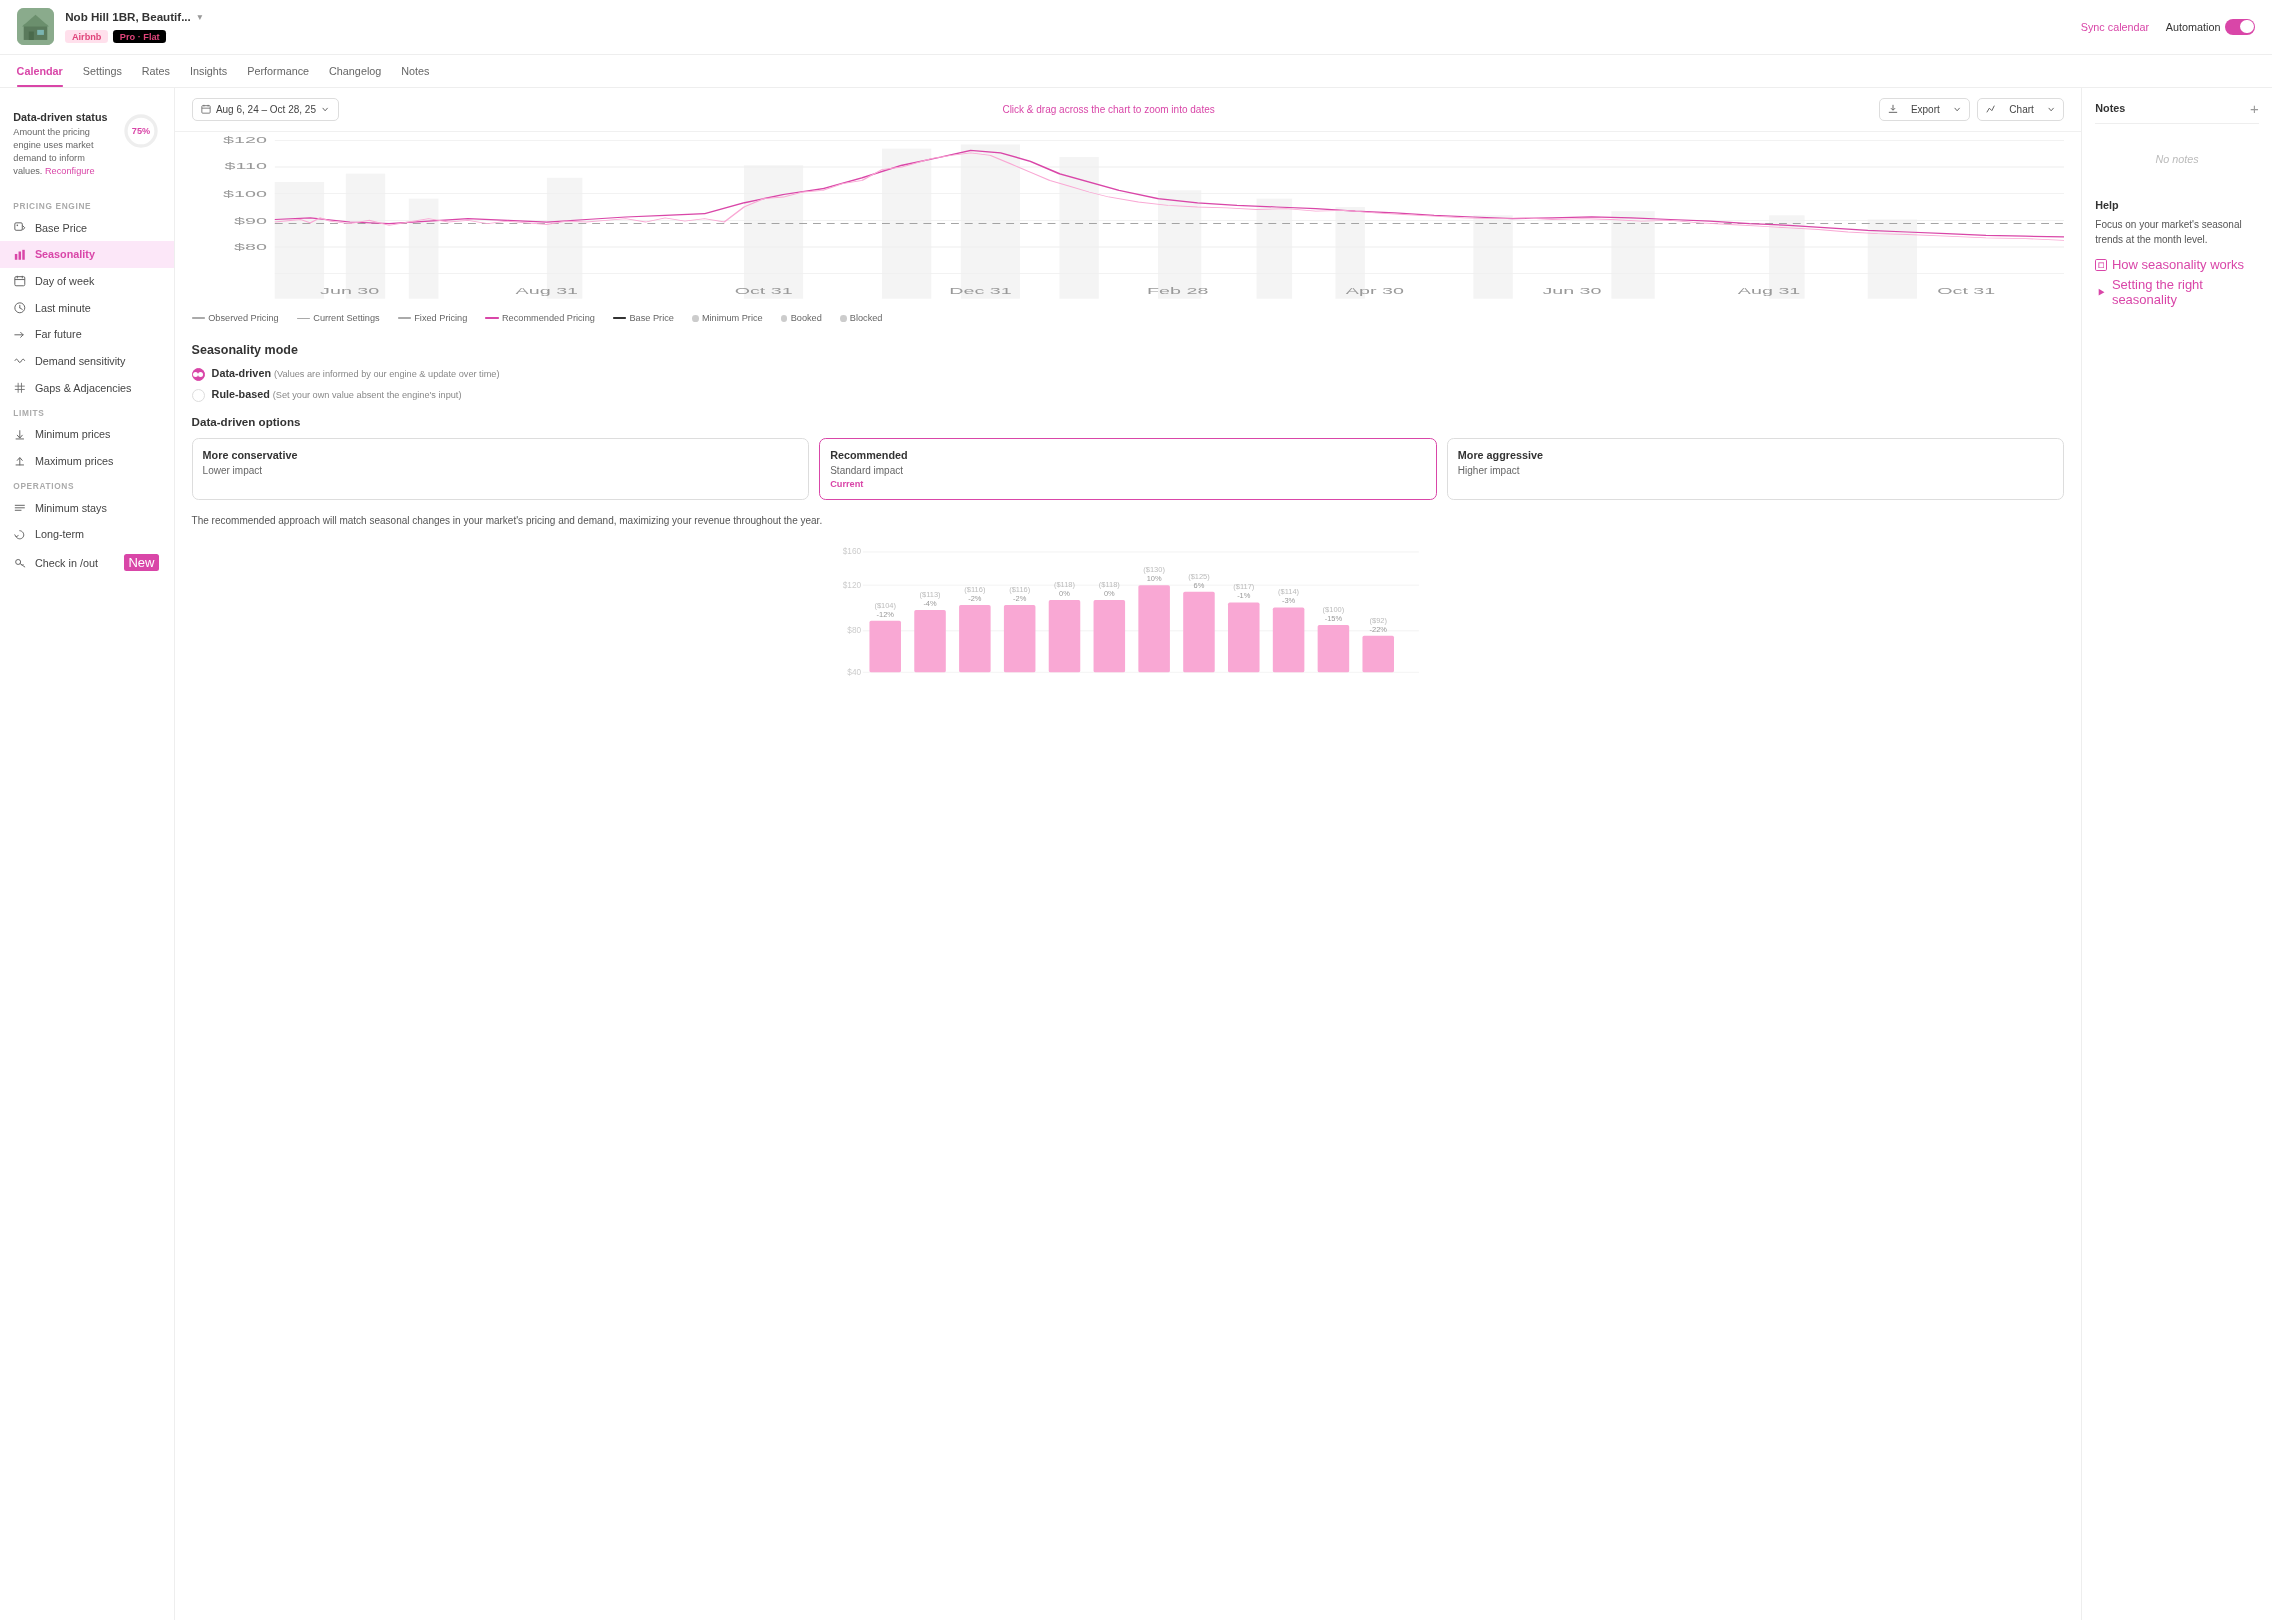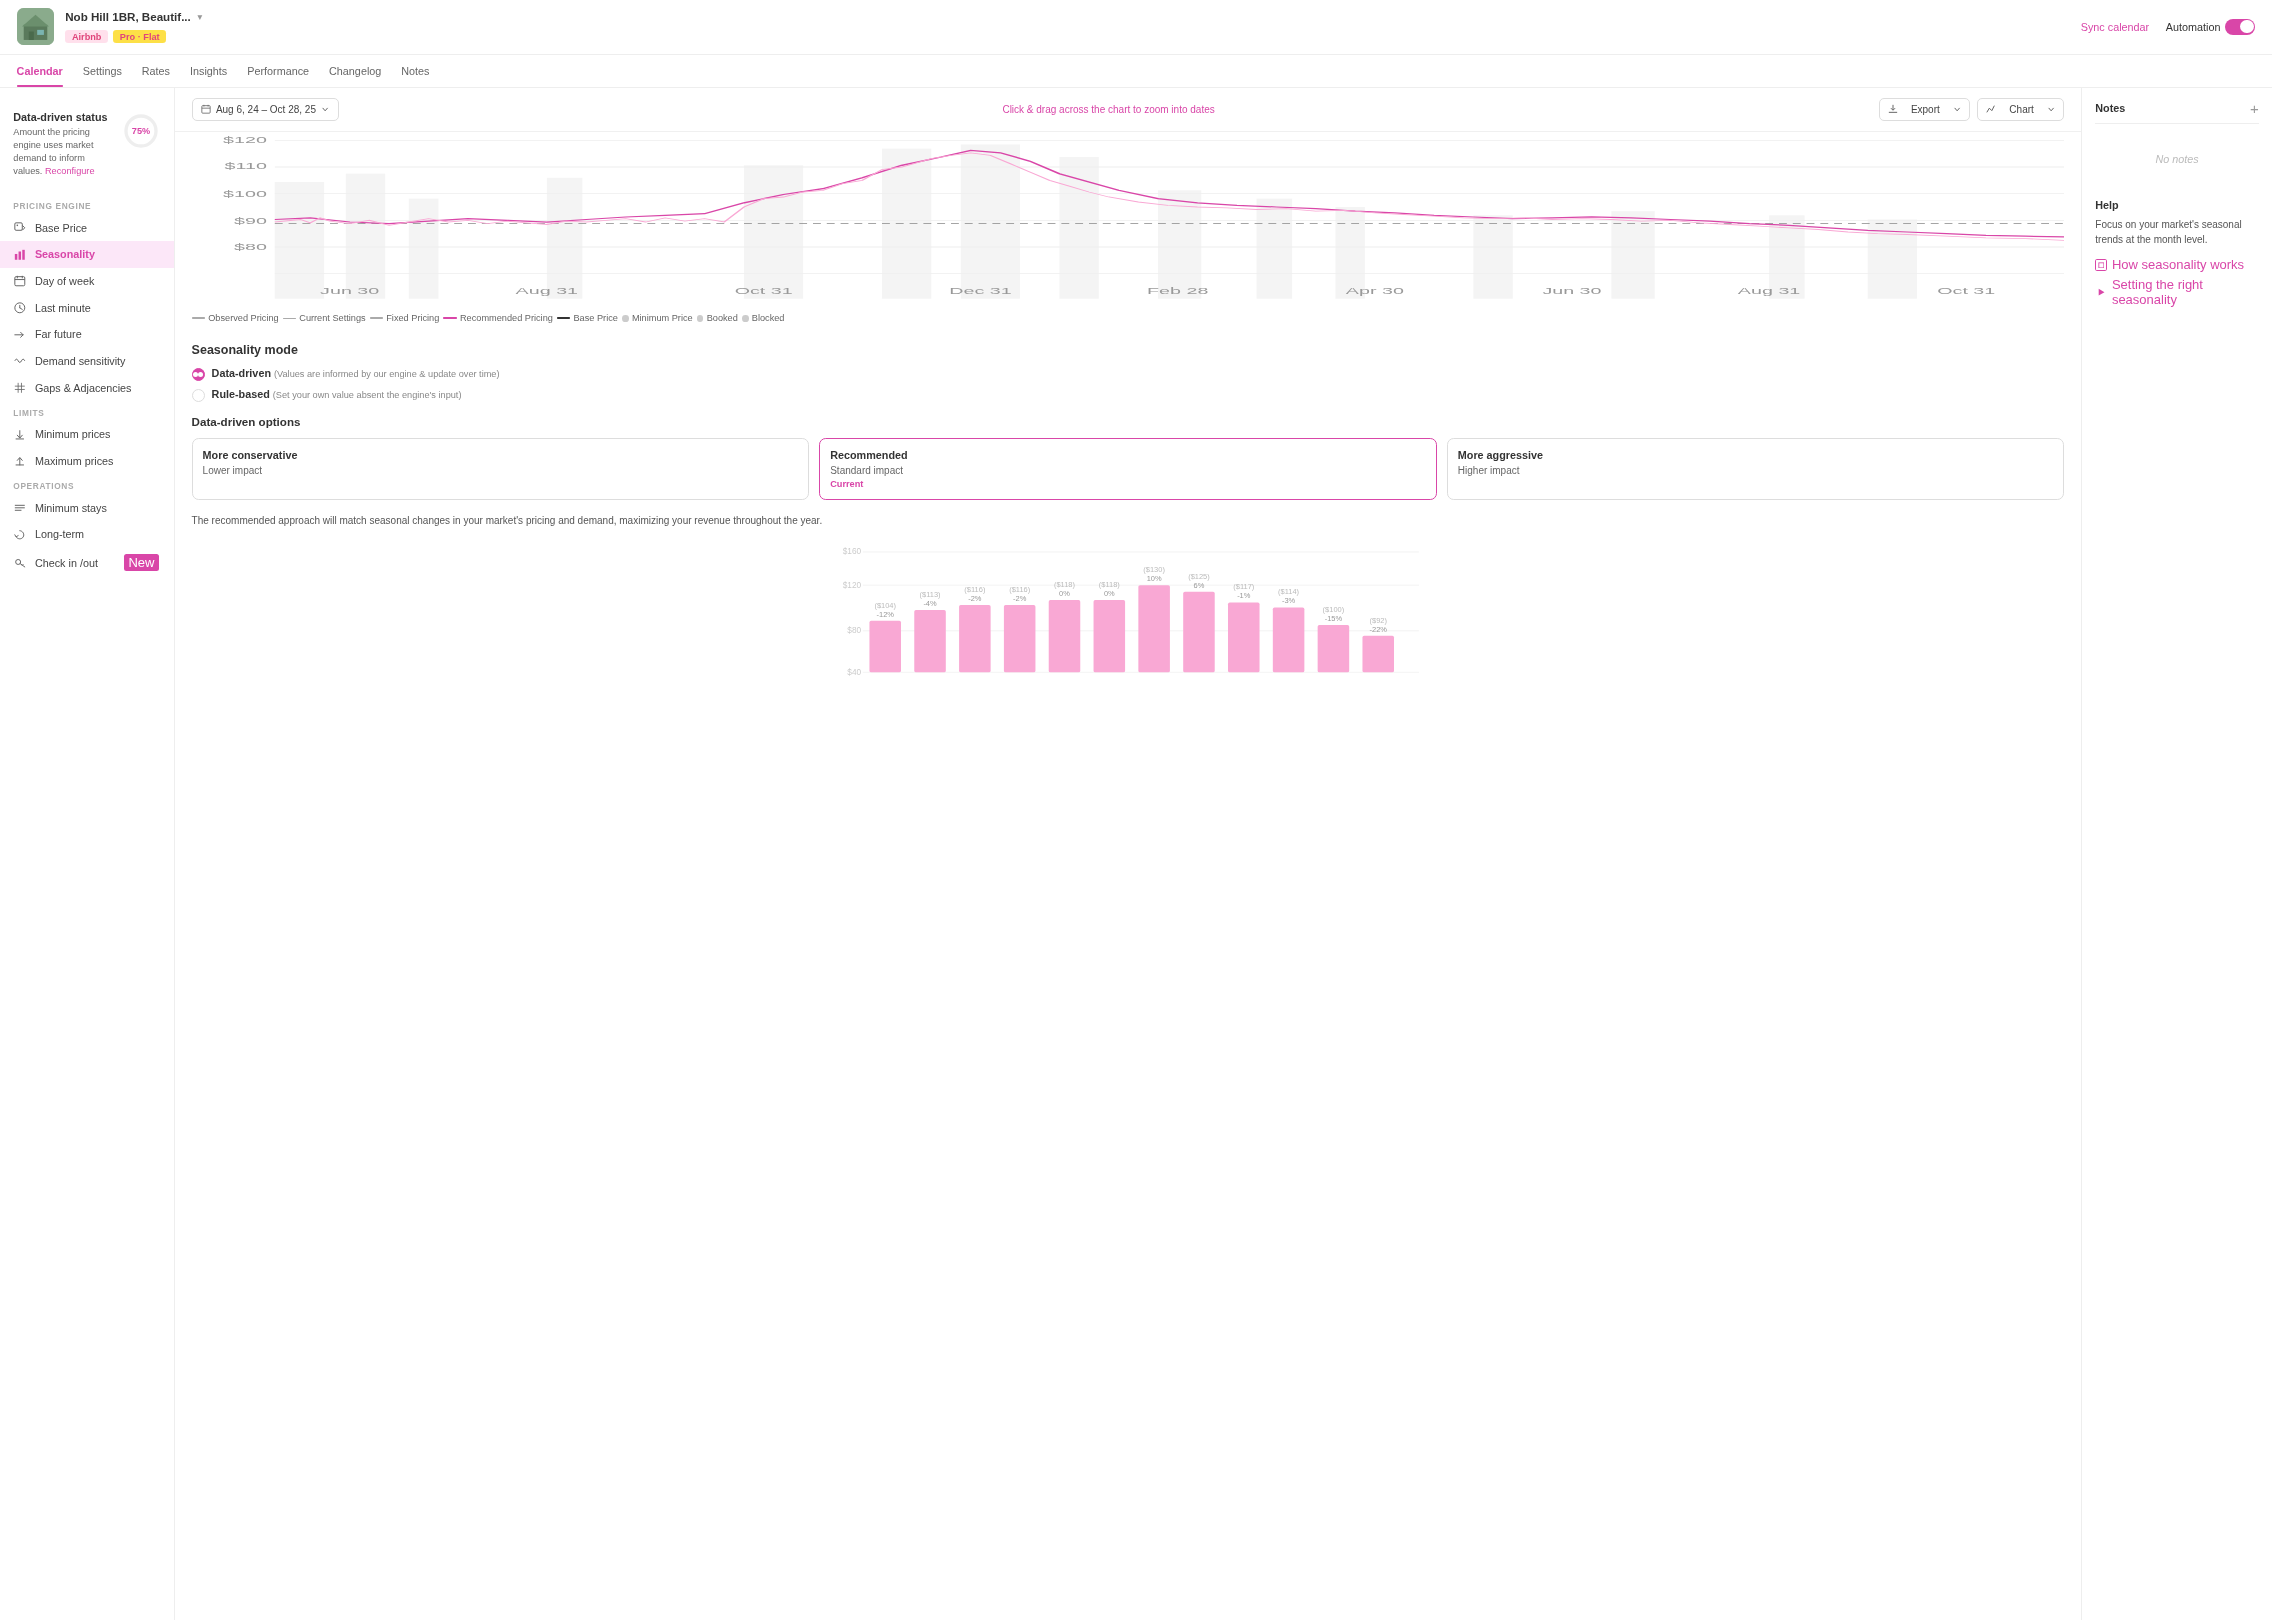--- a/index.html
+++ b/index.html
@@ -7,21 +7,21 @@
 
     
     .header { display: flex; align-items: center; padding: 8.3px 16.6px; border-bottom: 0.8px solid #eee; gap: 11.6px; }
     .property-thumb { width: 37px; height: 37px; border-radius: 6.7px; background: linear-gradient(135deg, #b0c4b1 0%, #8aab8c 100%); overflow: hidden; flex-shrink: 0; }
     .property-info { display: flex; flex-direction: column; gap: 7px; }
     .property-name { font-weight: 600; font-size: 11.6px; display: flex; align-items: center; gap: 5px; }
     .property-name .chevron { font-size: 8.3px; color: #999; }
     .property-badges { display: flex; gap: 5px; }
     .badge { font-size: 9.2px; font-weight: 600; padding: 1.7px 6.7px; border-radius: 3.3px; }
     .badge-airbnb { background: #ffe0ec; color: #e0457b; }
-    .badge-pro { background: #fde047; color: #e0457b; }
+    .badge-pro { background: #000000; color: #e0457b; }
     .header-right { margin-left: auto; display: flex; align-items: center; gap: 16.6px; }
     .sync-calendar { color: #d946a8; font-weight: 500; font-size: 10.8px; cursor: pointer; text-decoration: none; }
     .automation-label { font-size: 10.8px; font-weight: 500; color: #333; }
     .toggle { display: inline-flex; align-items: center; justify-content: center; }
     .toggle-switch { width: 30px; height: 16.6px; background: #d946a8; border-radius: 8.3px; position: relative; margin-left: 5px; cursor: pointer; }
     .toggle-switch::after { content: ''; position: absolute; width: 13.3px; height: 13.3px; background: #fff; border-radius: 50%; top: 1.7px; right: 1.7px; }
 
     
     .nav { display: flex; align-items: center; padding: 0 16.6px; border-bottom: 0.8px solid #eee; gap: 20px; }
     .nav-item { padding: 10px 0; font-size: 10.8px; color: #666; cursor: pointer; position: relative; }
@@ -45,21 +45,21 @@
     .reconfigure-link { color: #d946a8; cursor: pointer; }
     .progress-ring-container { float: right; margin-left: 6.7px; }
     .progress-ring { transform: rotate(-90deg); }
 
     
     .chart-toolbar { display: flex; align-items: center; padding: 10px 16.6px; gap: 10px; border-bottom: 0.8px solid #f0f0f0; }
     .date-range-btn { display: flex; align-items: center; gap: 5px; border: 0.8px solid #ddd; border-radius: 5px; padding: 5px 8.3px; font-size: 10px; cursor: pointer; color: #444; }
     .chart-hint { color: #d946a8; font-size: 10px; flex: 1; text-align: center; }
     .chart-actions { display: flex; gap: 6.7px; margin-left: auto; }
     .chart-btn { display: flex; align-items: center; gap: 13px; border: 0.8px solid #ddd; border-radius: 5px; padding: 5px 8.3px; font-size: 10px; cursor: pointer; color: #444; }
-    .chart-legend { display: flex; flex-wrap: wrap; gap: 4px; padding: 6.7px 16.6px; font-size: 9.2px; color: #666; }
+    .chart-legend { display: flex; flex-wrap: wrap; gap: 18px; padding: 6.7px 16.6px; font-size: 9.2px; color: #666; }
     .legend-item { display: flex; align-items: center; gap: 3.3px; }
     .legend-line { width: 13.3px; height: 1.7px; border-radius: 0.8px; }
     .legend-dot { width: 6.7px; height: 6.7px; border-radius: 50%; }
 
     
     .section-content { padding: 13.3px 16.6px; }
     .section-title { font-size: 12.5px; font-weight: 700; margin-bottom: 10px; }
     .radio-group { display: flex; flex-direction: column; gap: 6.7px; margin-bottom: 13.3px; }
     .radio-option { display: flex; align-items: flex-start; gap: 6.7px; font-size: 10.8px; }
     .radio-circle { width: 13.3px; height: 13.3px; border-radius: 50%; border: 1.7px solid #ddd; flex-shrink: 0; margin-top: 0.8px; display: flex; align-items: center; justify-content: center; }

